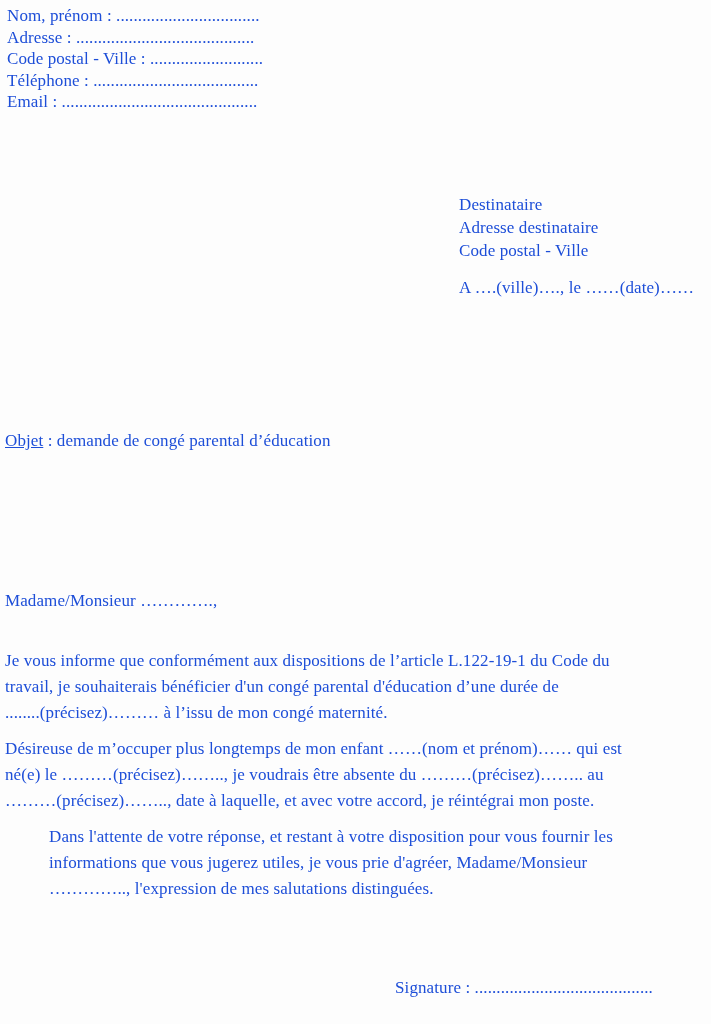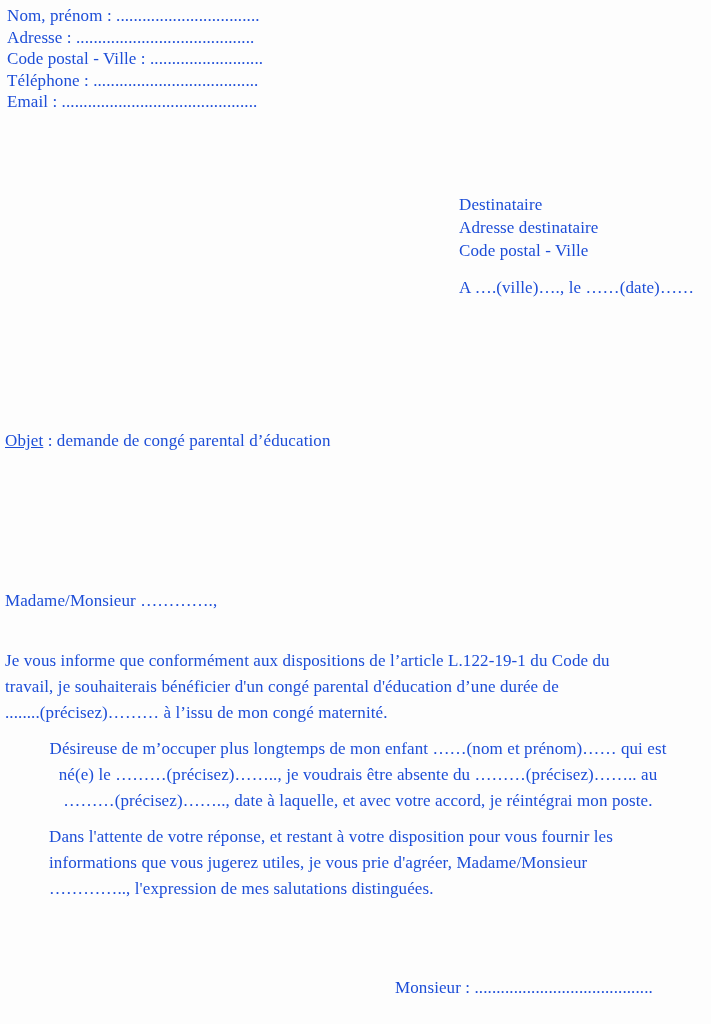--- a/index.html
+++ b/index.html
@@ -25,21 +25,21 @@
 
   #sender     { left: 7px;   top: 5px;   line-height: 21.5px; }
   #recipient  { left: 459px; top: 193px; line-height: 23px; }
   #dateline   { left: 459px; top: 277px; }
   #subject    { left: 5px;   top: 430px; }
   #subject .subject-label { text-decoration: underline; }
   #salutation { left: 5px;   top: 558px; margin-top: 32px; }
 
   .para       { width: 706px; line-height: 26px; }
   #paragraph-1 { left: 5px; top: 648px; }
-  #paragraph-2 { left: 5px; top: 736px; text-align: center; }
+  #paragraph-2 { left: 5px; top: 736px; }
   #paragraph-3 { left: 5px; top: 824px; margin-left: 44px; }
 
   #signature  { left: 395px; top: 977px; }
 </style>
 </head>
 <body>
 
 <div class="page" style="background: rgb(253, 253, 253); color: #1d4ed8;">
 
   <div class="block" id="sender">Nom, prénom : .................................
@@ -63,15 +63,15 @@
 ........(précisez)……… à l’issu de mon congé maternité.</div>
 
   <div class="block para" id="paragraph-2">Désireuse de m’occuper plus longtemps de mon enfant ……(nom et prénom)…… qui est
 né(e) le ………(précisez)…….., je voudrais être absente du ………(précisez)…….. au
 ………(précisez)…….., date à laquelle, et avec votre accord, je réintégrai mon poste.</div>
 
   <div class="block para" id="paragraph-3">Dans l'attente de votre réponse, et restant à votre disposition pour vous fournir les
 informations que vous jugerez utiles, je vous prie d'agréer, Madame/Monsieur
 …………..,  l'expression de mes salutations distinguées.</div>
 
-  <div class="block" id="signature">Monsieur : .........................................</div>
+  <div class="block" id="signature">Signature : .........................................</div>
 
 </div>
 
 </body></html>

